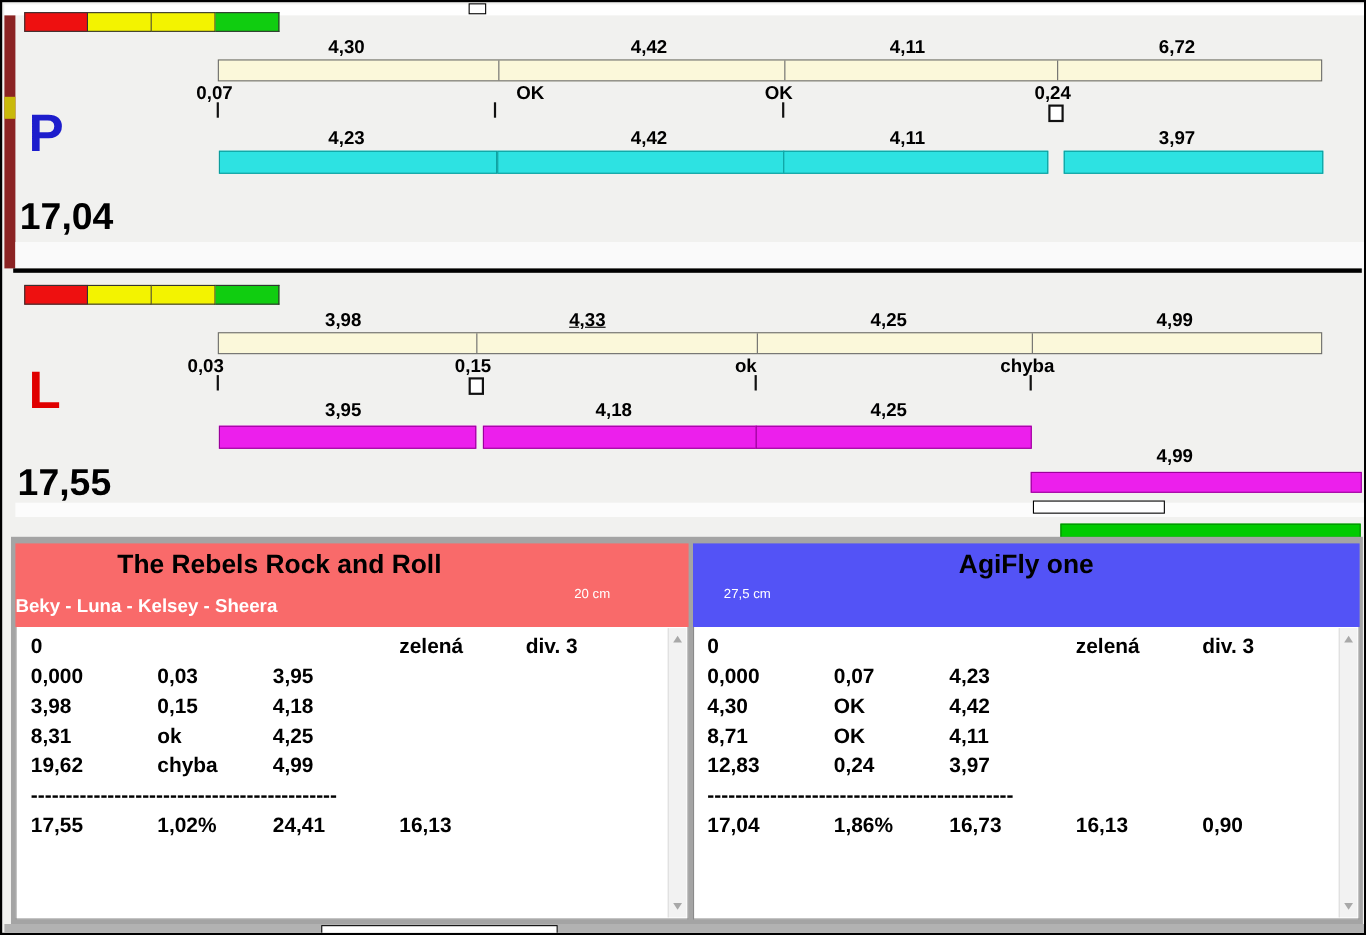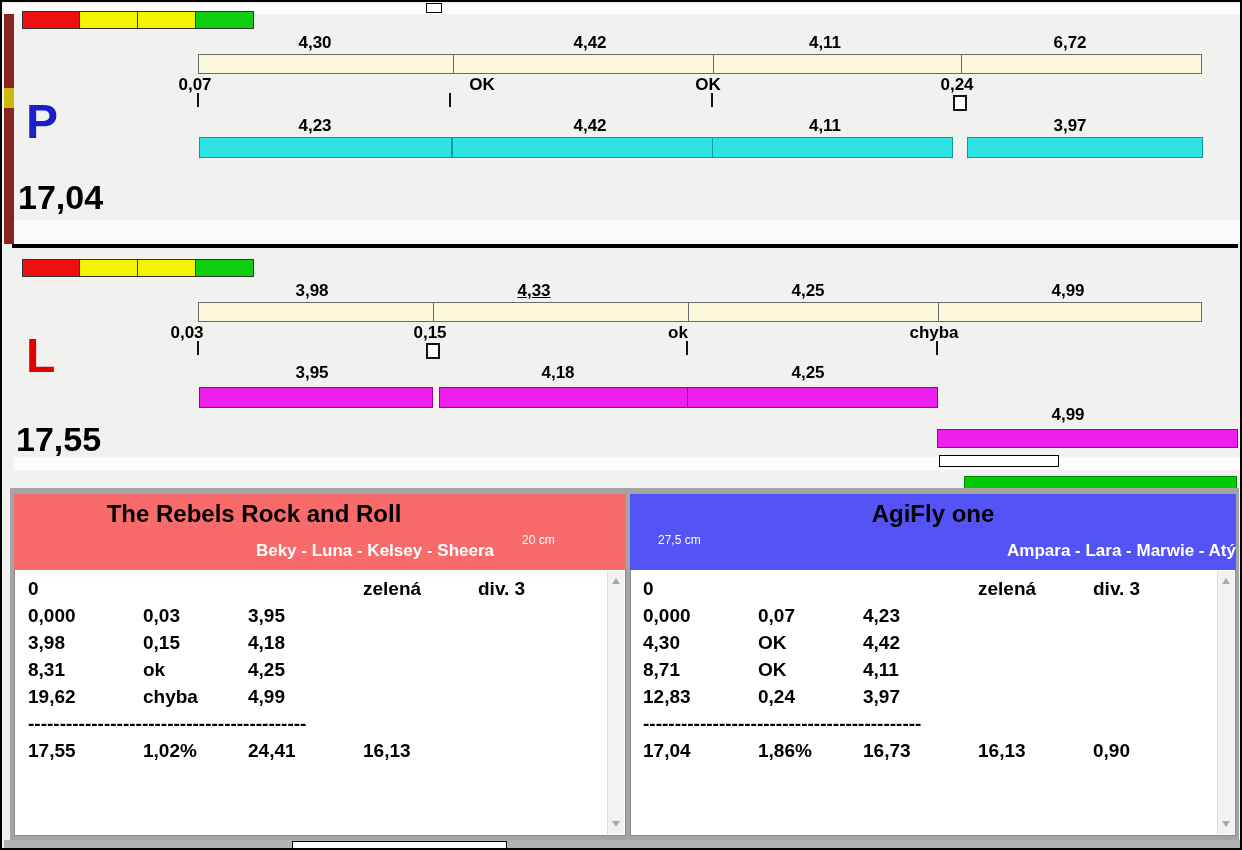--- a/index.html
+++ b/index.html
@@ -25,21 +25,21 @@
   .letter { position:absolute; font-size:48px; font-weight:bold; line-height:1; }
   .total  { position:absolute; font-size:34px; font-weight:bold; color:#000; line-height:1; }
   .divider { position:absolute; background:#000; }
   .panel { position:absolute; }
   .hdr   { position:relative; width:100%; height:76px; }
   .hdr-left  { background:#f96a6a; }
   .hdr-right { background:#5353f6; }
   .title { position:absolute; top:6px; font-size:24px; font-weight:bold; color:#000;
            text-align:center; white-space:nowrap; }
   .team  { position:absolute; top:47px; font-size:17px; font-weight:bold; color:#fff;
-           text-align:right; white-space:nowrap; }
+           text-align:left; white-space:nowrap; }
   .cat   { position:absolute; top:39px; font-size:12px; font-weight:normal; color:#fff;
            white-space:nowrap; }
   .pbody { position:relative; width:100%; height:266px; background:#fff;
            border:1px solid #8a8a8a; border-top:none; padding-top:8px; overflow:hidden; }
   .trow  { display:grid; grid-template-columns:115px 105px 115px 115px 1fr;
            height:27px; font-size:19px; font-weight:bold; color:#000; }
   .seprow{ height:27px; font-size:19px; font-weight:bold; color:#000;
            overflow:hidden; white-space:nowrap; }
   .pad13 .trow, .pad13 .seprow { padding-left:13px; }
   .pad12 .trow, .pad12 .seprow { padding-left:12px; }
@@ -209,21 +209,20 @@
       <div class="sbar">
         <div class="arr arr-up"></div>
         <div class="arr arr-dn"></div>
       </div>
     </div>
   </div>
 
   <div class="panel" style="left:628px;top:492px;width:606px;height:342px;">
     <div class="hdr hdr-right">
       <span class="title" style="left:0;width:606px;">AgiFly one</span>
-      <span class="team" style="left:100px;width:506px;">Ampara - Lara - Marwie - Atý</span>
       <span class="cat" style="left:28px;">27,5 cm</span>
     </div>
     <div class="pbody pad12">
       <div class="trow">
         <span>0</span>
         <span></span>
         <span></span>
         <span>zelená</span>
         <span>div. 3</span>
       </div>

